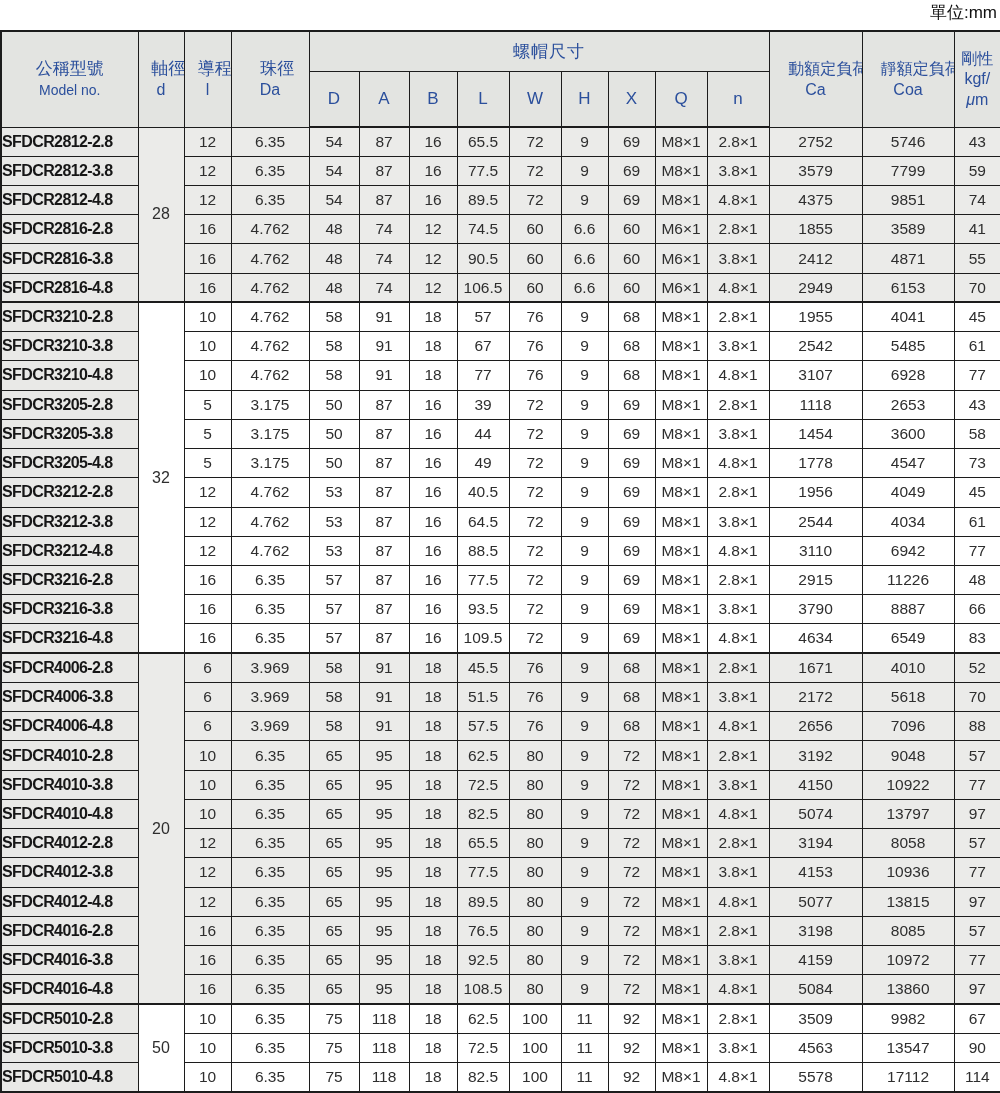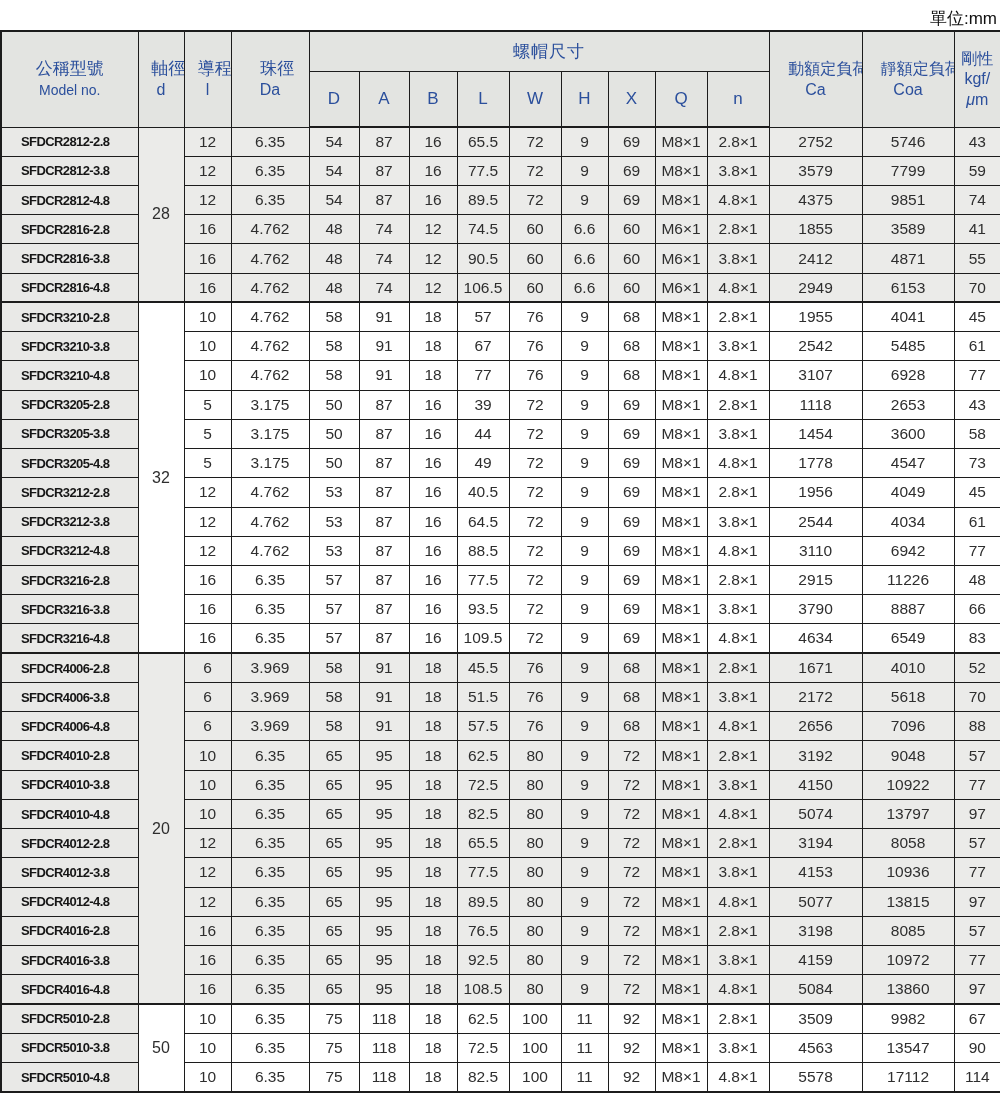--- a/index.html
+++ b/index.html
@@ -10,21 +10,21 @@
     --border:#1c1c1c;
     --text:#2e2e2e;
   }
   *{box-sizing:border-box;margin:0;padding:0;}
   html,body{background:#fff;}
   body{
     width:1000px;height:1093px;position:relative;overflow:hidden;
     font-family:"Liberation Sans", sans-serif;color:var(--text);
   }
   .unit{
-    position:absolute;top:7px;right:3px;font-size:17px;color:#101010;
+    position:absolute;top:1px;right:3px;font-size:17px;color:#101010;
   }
   table{
     position:absolute;top:30px;left:0;width:1000px;height:1063px;
     border-collapse:collapse;table-layout:fixed;
     border:2px solid var(--border);
   }
   th,td{
     border:1px solid var(--border);
     overflow:hidden;white-space:nowrap;
     text-align:center;vertical-align:middle;
@@ -41,22 +41,22 @@
   .h-stack3{display:inline-block;width:3.4em;word-break:break-all;font-size:16px;line-height:1.35;text-align:right;}
   .h-sym{display:block;font-size:16px;line-height:1.3;}
   .h-sub{font-size:17px;}
   .h-nut{font-size:17px;letter-spacing:1px;padding-left:20px;}
   .mu{font-style:italic;}
   tbody td{
     font-size:15.5px;color:var(--text);background:#fff;height:29px;
   }
   tbody td.model{
     background:var(--model_bg);
-    text-align:left;padding-left:19px;
-    font-size:13px;font-weight:bold;letter-spacing:-0.6px;color:#161616;
+    text-align:left;padding-left:0;
+    font-size:16px;font-weight:bold;letter-spacing:-0.6px;color:#161616;
   }
   tbody tr.shaded td:not(.model){background:var(--row_shade);}
   tbody td.dcell{font-size:16px;}
   tbody tr.group-start td{border-top:2px solid var(--border);}
 </style>
 </head>
 <body>
 
 <div class="unit">單位:mm</div>
 

